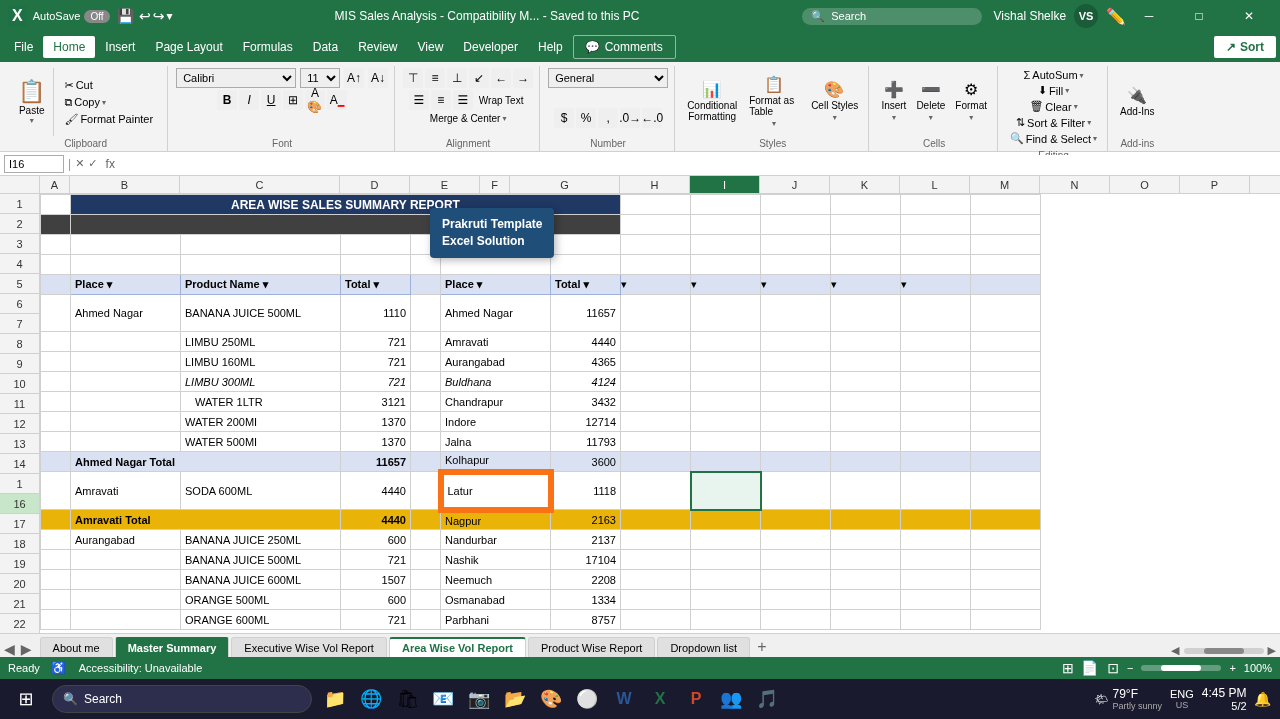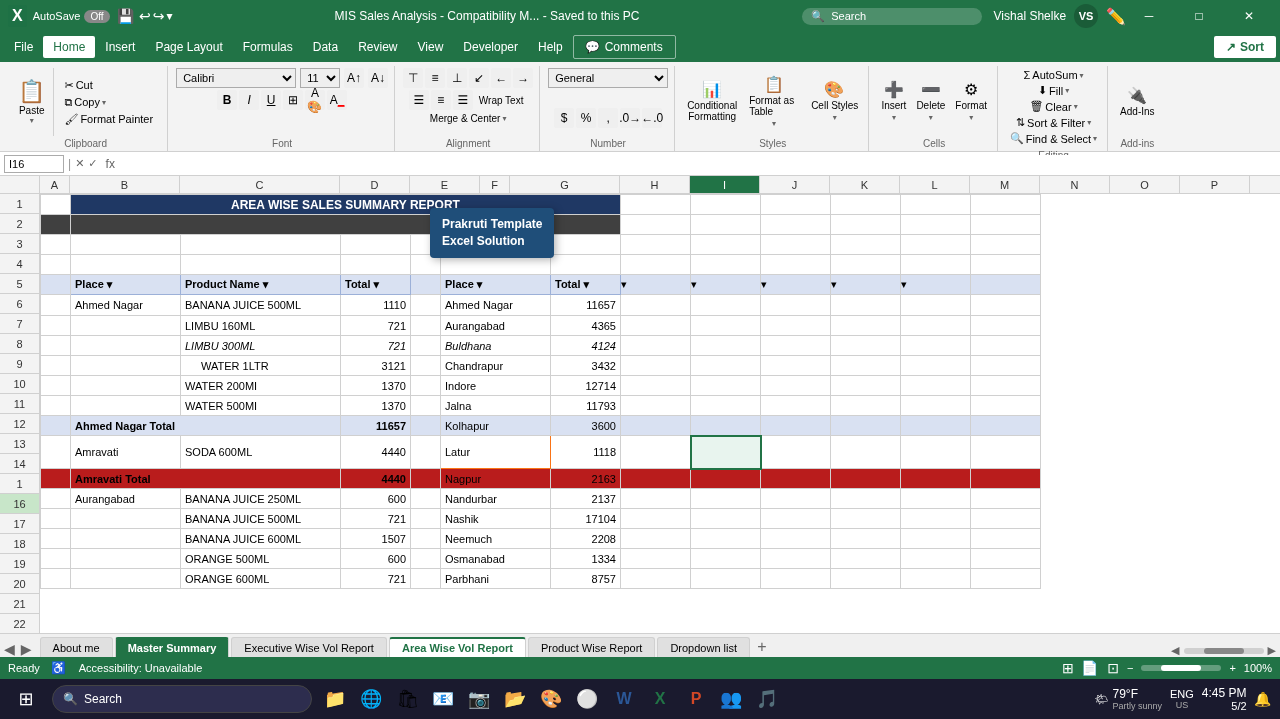--- a/index.html
+++ b/index.html
@@ -568,32 +568,47 @@
           <td style="border:1px solid #d0d0d0;">▾</td>
           <td style="border:1px solid #d0d0d0;">▾</td>
           <td style="border:1px solid #d0d0d0;">▾</td>
           <td style="border:1px solid #d0d0d0;"></td>
         </tr>
 
         <tr style="height:20px;">
           <td style="border:1px solid #d0d0d0;"></td>
           <td style="border:1px solid #d0d0d0;padding:0 4px;">Ahmed Nagar</td>
           <td style="border:1px solid #d0d0d0;padding:0 4px;">BANANA JUICE 500ML</td>
-          <td style="border:1px solid #d0d0d0;text-align:right;padding:4px 4px;">1110</td>
+          <td style="border:1px solid #d0d0d0;text-align:right;padding:12px 4px;">1110</td>
           <td style="border:1px solid #d0d0d0;"></td>
           <td style="border:1px solid #d0d0d0;padding:0 4px;">Ahmed Nagar</td>
           <td style="border:1px solid #d0d0d0;text-align:right;padding:0 4px;">11657</td>
           <td style="border:1px solid #d0d0d0;"></td>
           <td style="border:1px solid #d0d0d0;"></td>
           <td style="border:1px solid #d0d0d0;"></td>
           <td style="border:1px solid #d0d0d0;"></td>
           <td style="border:1px solid #d0d0d0;"></td>
           <td style="border:1px solid #d0d0d0;"></td>
         </tr>
 
+        <tr style="height:20px;">
+          <td style="border:1px solid #d0d0d0;"></td>
+          <td style="border:1px solid #d0d0d0;padding:0 4px;"></td>
+          <td style="border:1px solid #d0d0d0;padding:0 4px;">LIMBU  250ML</td>
+          <td style="border:1px solid #d0d0d0;text-align:right;padding:0 4px;">721</td>
+          <td style="border:1px solid #d0d0d0;"></td>
+          <td style="border:1px solid #d0d0d0;padding:0 4px;">Amravati</td>
+          <td style="border:1px solid #d0d0d0;text-align:right;padding:0 4px;">4440</td>
+          <td style="border:1px solid #d0d0d0;"></td>
+          <td style="border:1px solid #d0d0d0;"></td>
+          <td style="border:1px solid #d0d0d0;"></td>
+          <td style="border:1px solid #d0d0d0;"></td>
+          <td style="border:1px solid #d0d0d0;"></td>
+          <td style="border:1px solid #d0d0d0;"></td>
+        </tr>
 
         <tr style="height:20px;">
           <td style="border:1px solid #d0d0d0;"></td>
           <td style="border:1px solid #d0d0d0;padding:0 4px;"></td>
           <td style="border:1px solid #d0d0d0;padding:0 4px;">LIMBU  160ML</td>
           <td style="border:1px solid #d0d0d0;text-align:right;padding:0 4px;">721</td>
           <td style="border:1px solid #d0d0d0;"></td>
           <td style="border:1px solid #d0d0d0;padding:0 4px;">Aurangabad</td>
           <td style="border:1px solid #d0d0d0;text-align:right;padding:0 4px;">4365</td>
           <td style="border:1px solid #d0d0d0;"></td>
@@ -617,21 +632,21 @@
           <td style="border:1px solid #d0d0d0;"></td>
           <td style="border:1px solid #d0d0d0;"></td>
           <td style="border:1px solid #d0d0d0;"></td>
           <td style="border:1px solid #d0d0d0;"></td>
           <td style="border:1px solid #d0d0d0;"></td>
         </tr>
 
         <tr style="height:20px;">
           <td style="border:1px solid #d0d0d0;"></td>
           <td style="border:1px solid #d0d0d0;padding:0 4px;"></td>
-          <td style="border:1px solid #d0d0d0;padding:0 20px;">WATER  1LTR</td>
+          <td style="border:1px solid #d0d0d0;padding:0 14px;">WATER  1LTR</td>
           <td style="border:1px solid #d0d0d0;text-align:right;padding:0 4px;">3121</td>
           <td style="border:1px solid #d0d0d0;"></td>
           <td style="border:1px solid #d0d0d0;padding:0 4px;">Chandrapur</td>
           <td style="border:1px solid #d0d0d0;text-align:right;padding:0 4px;">3432</td>
           <td style="border:1px solid #d0d0d0;"></td>
           <td style="border:1px solid #d0d0d0;"></td>
           <td style="border:1px solid #d0d0d0;"></td>
           <td style="border:1px solid #d0d0d0;"></td>
           <td style="border:1px solid #d0d0d0;"></td>
           <td style="border:1px solid #d0d0d0;"></td>
@@ -684,31 +699,31 @@
           <td style="border:1px solid #d0d0d0;"></td>
           <td style="border:1px solid #d0d0d0;"></td>
         </tr>
 
         <tr style="height:20px;">
           <td style="border:1px solid #d0d0d0;"></td>
           <td style="border:1px solid #d0d0d0;padding:0 4px;">Amravati</td>
           <td style="border:1px solid #d0d0d0;padding:0 4px;">SODA 600ML</td>
           <td style="border:1px solid #d0d0d0;text-align:right;padding:0 4px;">4440</td>
           <td style="border:1px solid #d0d0d0;"></td>
-          <td style="border:1px solid #f97316;padding:10px 4px;">Latur</td>
+          <td style="border:6px solid #f97316;padding:10px 4px;">Latur</td>
           <td style="border:1px solid #d0d0d0;text-align:right;padding:0 4px;">1118</td>
           <td style="border:1px solid #d0d0d0;"></td>
           <td style="border:2px solid #217346;background:#e8f4ee;"></td>
           <td style="border:1px solid #d0d0d0;"></td>
           <td style="border:1px solid #d0d0d0;"></td>
           <td style="border:1px solid #d0d0d0;"></td>
           <td style="border:1px solid #d0d0d0;"></td>
         </tr>
 
-        <tr style="height:20px;background:#b91c1c;">
+        <tr style="height:20px;background:#eab308;">
           <td style="border:1px solid #d0d0d0;"></td>
           <td colspan="2" style="border:1px solid #d0d0d0;font-weight:bold;padding:0 4px;">Amravati Total</td>
           <td style="border:1px solid #d0d0d0;text-align:right;font-weight:bold;padding:0 4px;">4440</td>
           <td style="border:1px solid #d0d0d0;"></td>
           <td style="border:1px solid #d0d0d0;padding:0 4px;">Nagpur</td>
           <td style="border:1px solid #d0d0d0;text-align:right;padding:0 4px;">2163</td>
           <td style="border:1px solid #d0d0d0;"></td>
           <td style="border:1px solid #d0d0d0;"></td>
           <td style="border:1px solid #d0d0d0;"></td>
           <td style="border:1px solid #d0d0d0;"></td>

